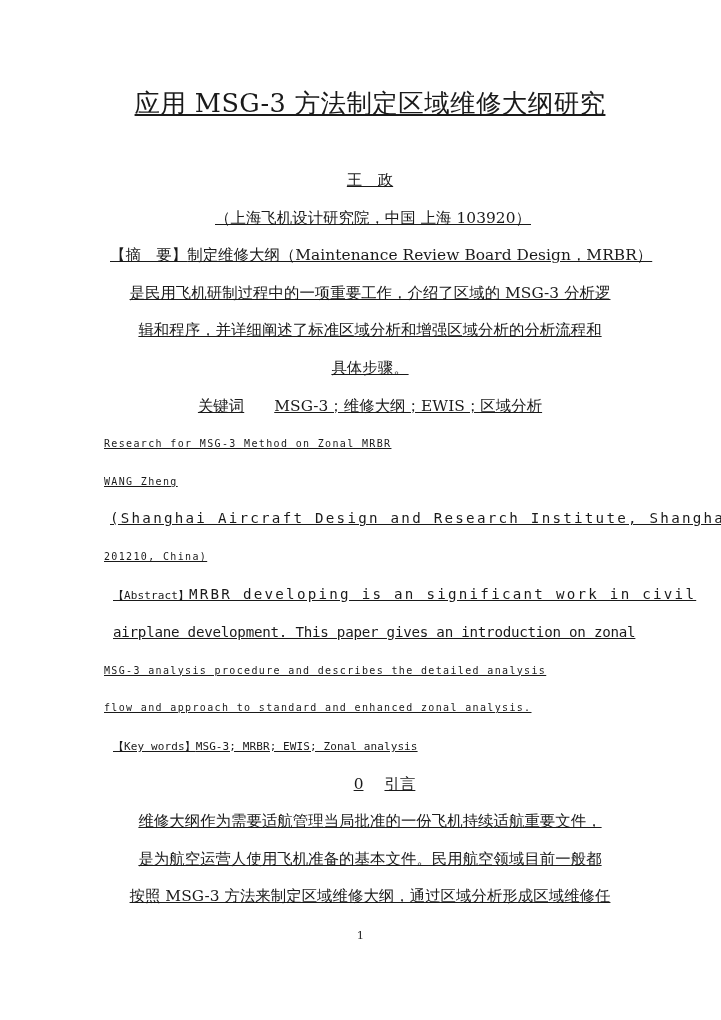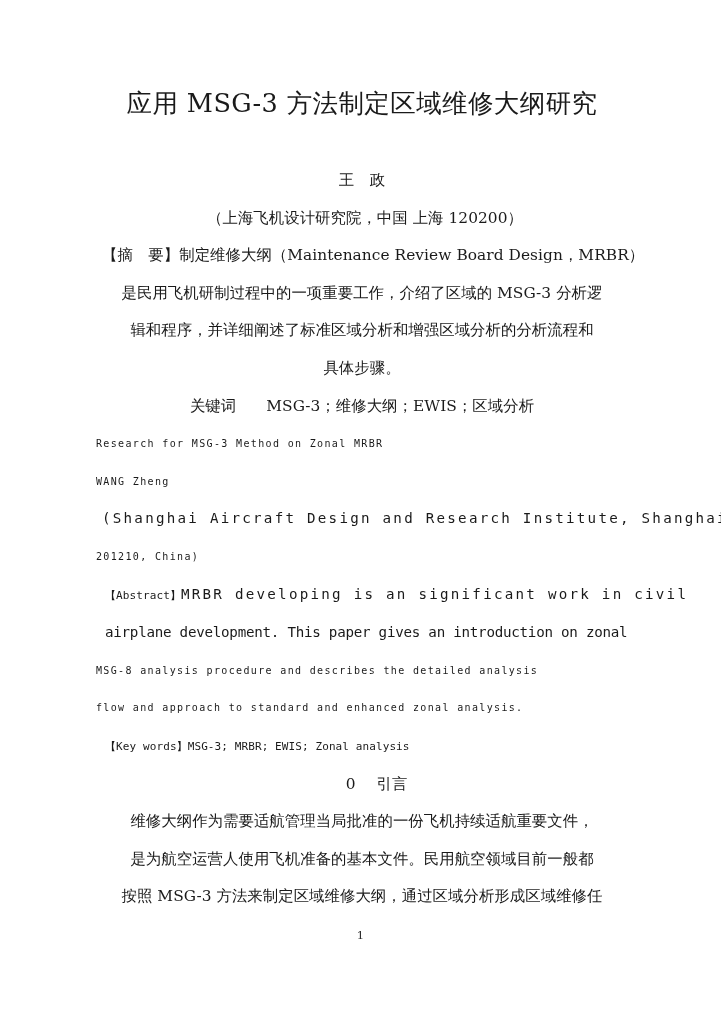--- a/index.html
+++ b/index.html
@@ -19,23 +19,24 @@
   .page {
     position: relative;
     width: 721px;
     height: 1020px;
     box-sizing: border-box;
   }
 
   
   .content {
     position: absolute;
-    left: 96px;
+    left: 104px;
     top: 0;
     width: 532px;
+    text-decoration: underline;
   }
 
   .title {
     font-size: 25.5px;
     line-height: 34px;
     text-align: center;
     letter-spacing: 0.4px;
     margin: 0;
     padding-top: 86px;
     white-space: nowrap;
@@ -112,21 +113,21 @@
 <div class="page">
 
   <div class="content">
 
     <h1 class="title">应用 MSG-3 方法制定区域维修大纲研究</h1>
 
     <div class="gap-after-title"></div>
 
     <div class="line mixed">王　政</div>
 
-    <div class="line mixed inset-1">（上海飞机设计研究院，中国 上海 120200）</div>
+    <div class="line mixed inset-1">（上海飞机设计研究院，中国 上海 103920）</div>
 
     <div class="line mixed inset-1"><span>【摘　要】</span><span>制定维修大纲（Maintenance Review Board Design，MRBR）</span></div>
 
     <div class="line mixed">是民用飞机研制过程中的一项重要工作，介绍了区域的 MSG-3 分析逻</div>
 
     <div class="line mixed">辑和程序，并详细阐述了标准区域分析和增强区域分析的分析流程和</div>
 
     <div class="line mixed">具体步骤。</div>
 
     <div class="line mixed"><span>关键词</span><span class="sp sp-w3"></span><span>MSG-3；维修大纲；EWIS；区域分析</span></div>
@@ -136,21 +137,21 @@
     <div class="line latin-wide">WANG Zheng</div>
 
     <div class="line latin-xwide inset-1">(Shanghai Aircraft Design and Research Institute, Shanghai</div>
 
     <div class="line latin-wide">201210, China)</div>
 
     <div class="line inset-2"><span class="latin">【Abstract】</span><span class="latin-xwide">MRBR developing is an significant work in civil</span></div>
 
     <div class="line latin-tight">airplane development. This paper gives an introduction on zonal</div>
 
-    <div class="line latin-wide">MSG-8 analysis procedure and describes the detailed analysis</div>
+    <div class="line latin-wide">MSG-3 analysis procedure and describes the detailed analysis</div>
 
     <div class="line latin-wide">flow and approach to standard and enhanced zonal analysis.</div>
 
     <div class="line inset-2"><span class="latin">【Key words】</span><span class="latin">MSG-3; MRBR; EWIS; Zonal analysis</span></div>
 
     <div class="section-head mixed"><span>0</span><span class="sp sp-w2"></span><span>引言</span></div>
 
     <div class="line mixed">维修大纲作为需要适航管理当局批准的一份飞机持续适航重要文件，</div>
 
     <div class="line mixed">是为航空运营人使用飞机准备的基本文件。民用航空领域目前一般都</div>

